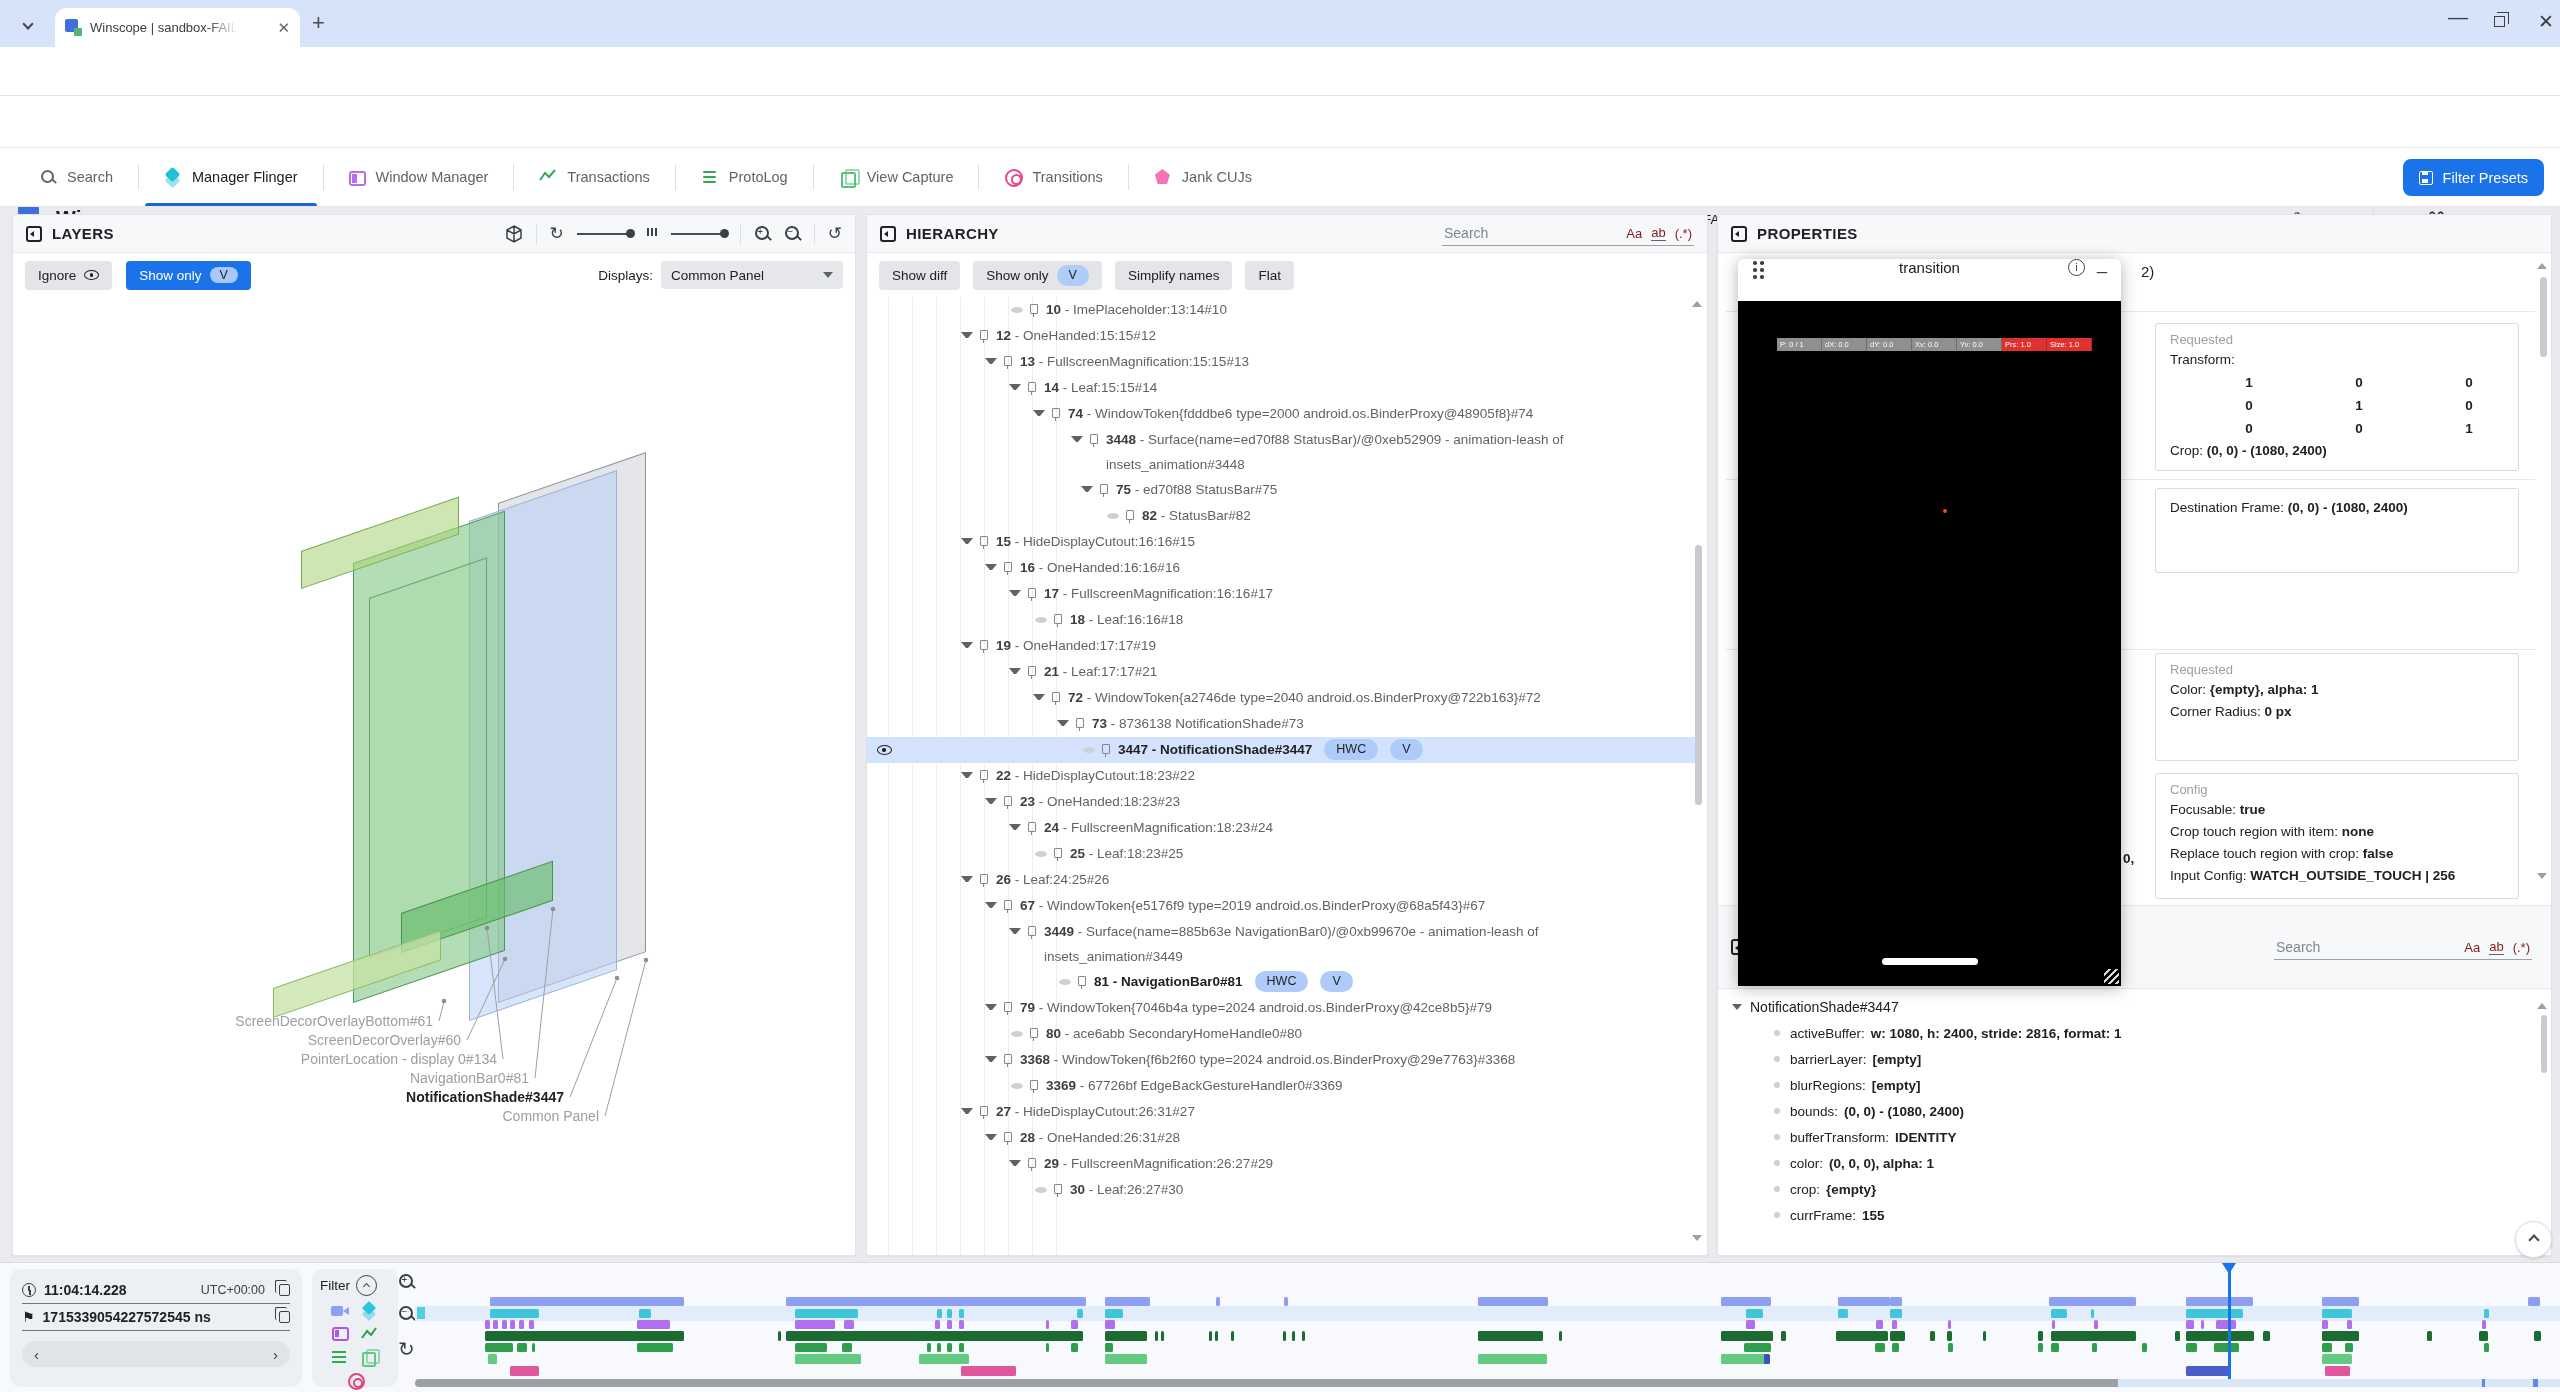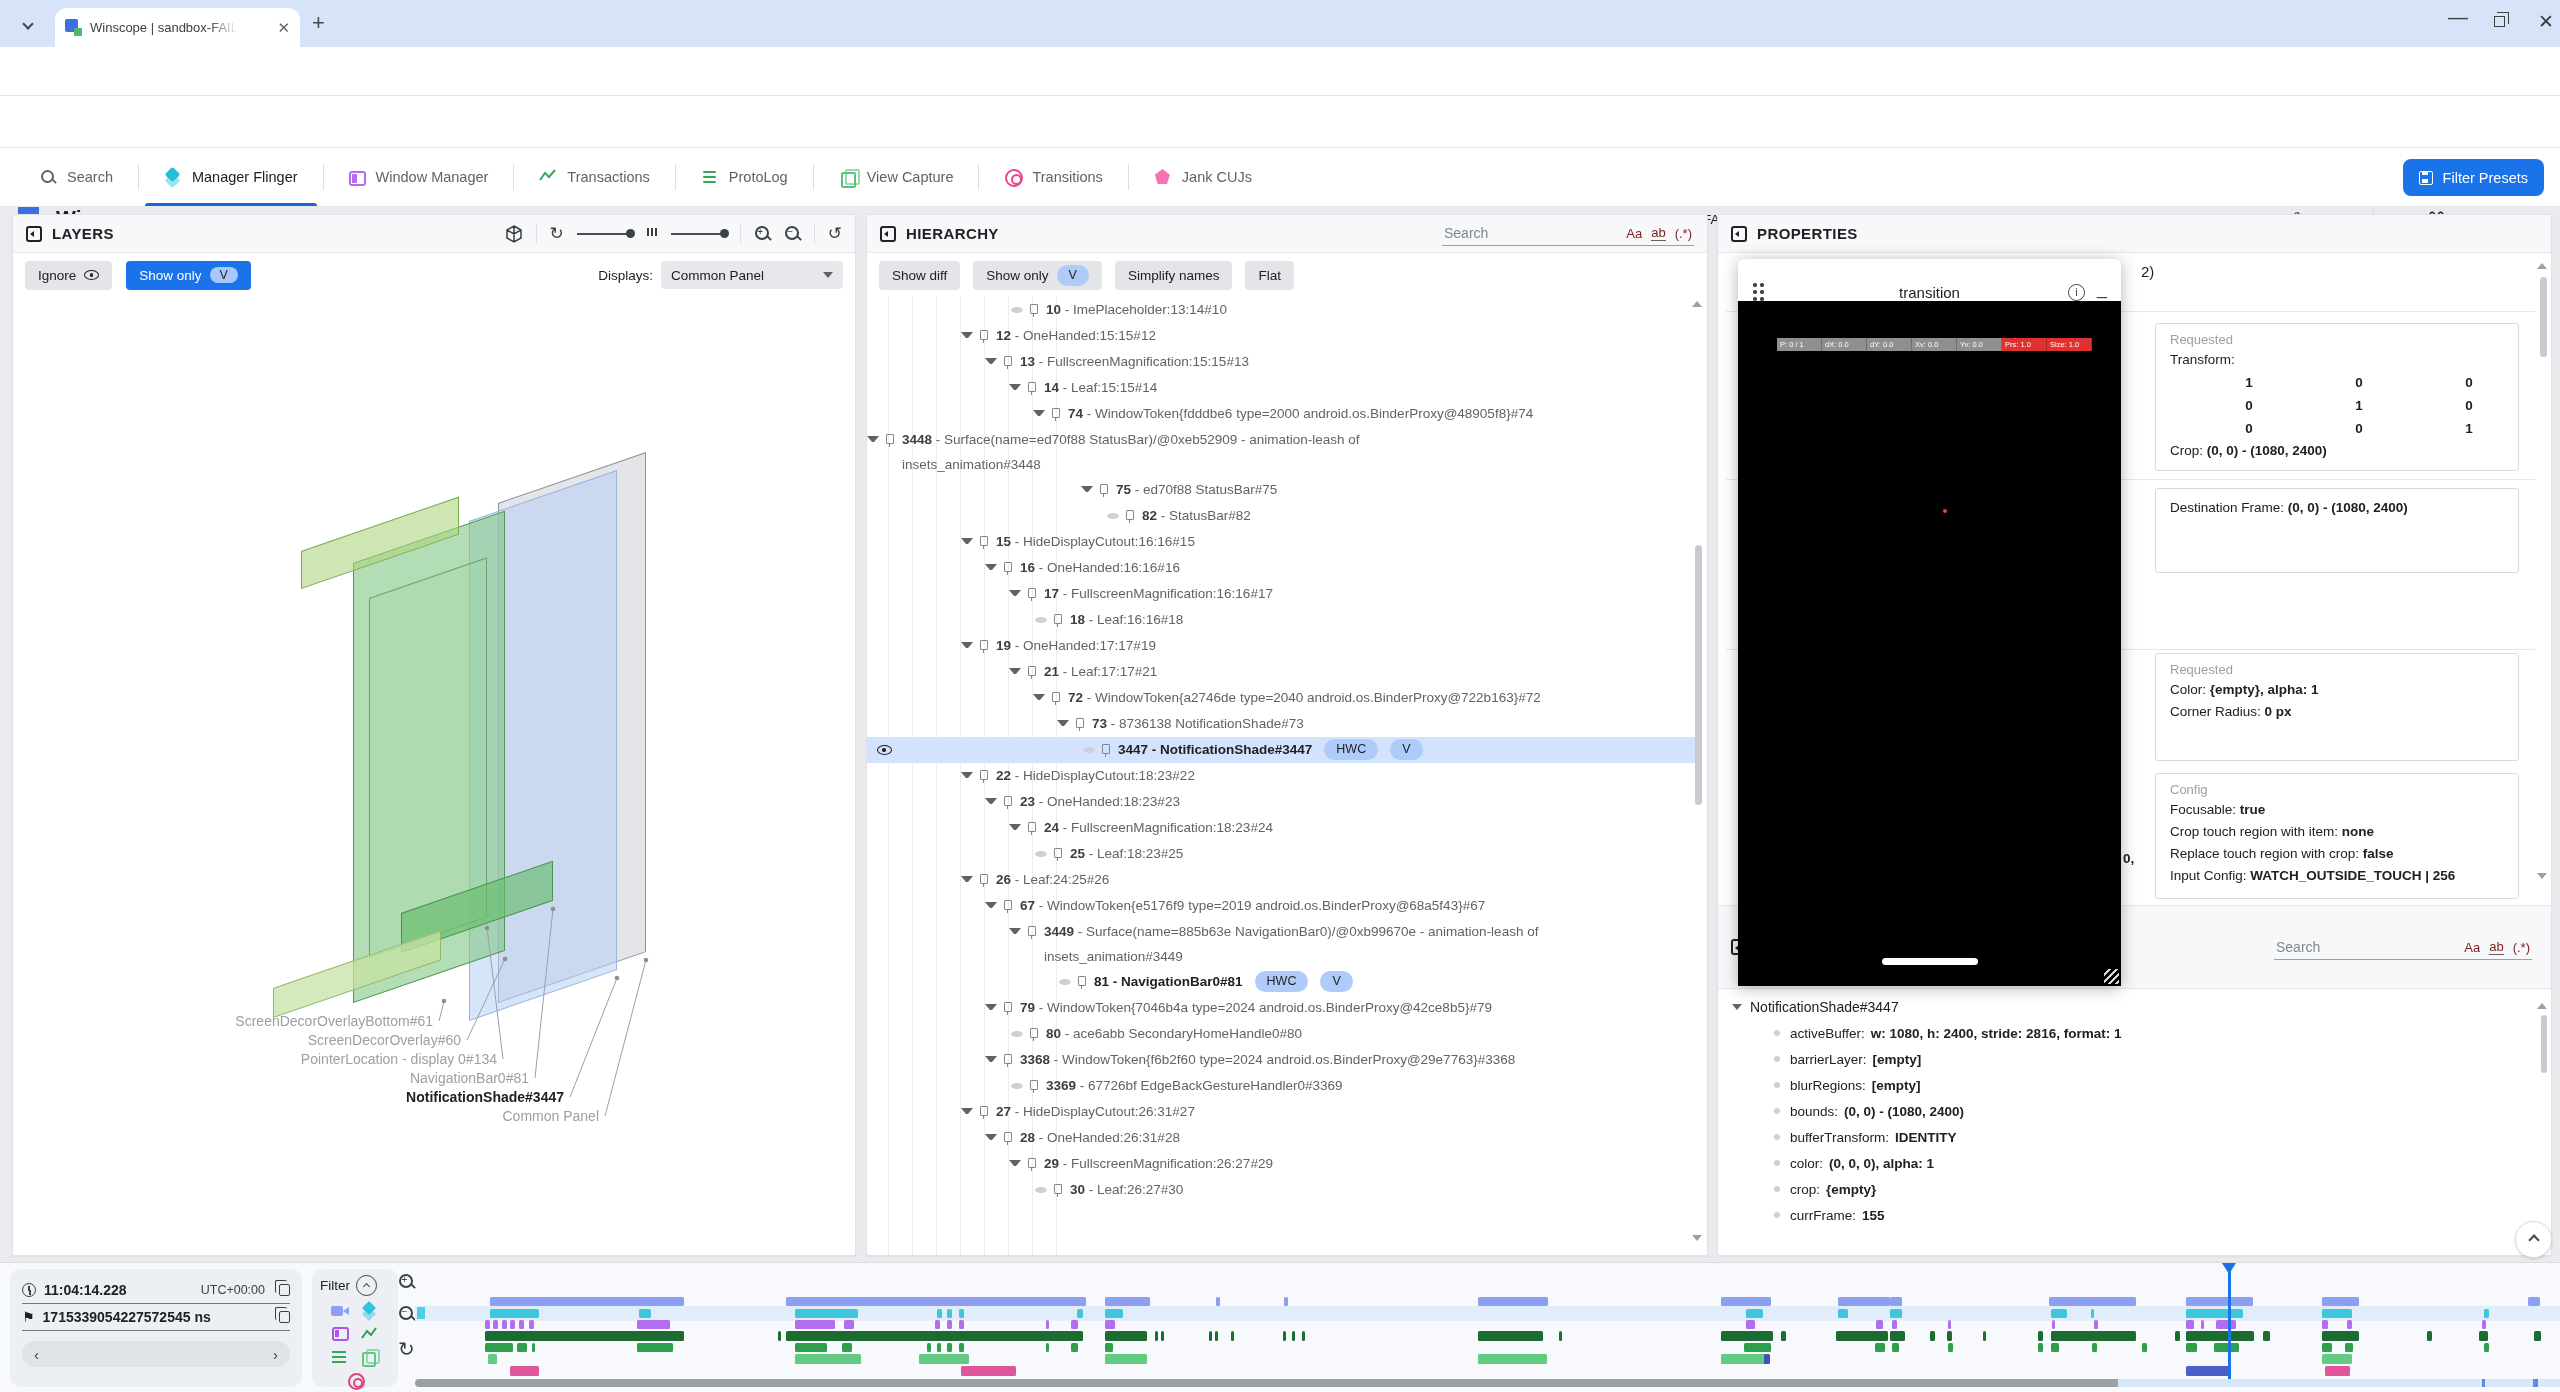--- a/index.html
+++ b/index.html
@@ -145,21 +145,21 @@
   .pdivider{position:absolute;left:8px;right:16px;height:1px;background:#e8e8e8}
   .pcard{position:absolute;left:437px;width:364px;border:1px solid #d8dadd;border-radius:3px;padding:8px 14px;font-size:13.5px;color:#202124}
   .pcard .plabel{color:#9aa0a6;font-size:13px;margin-bottom:2px}
   .pcard .line{line-height:22px}
   .pcard b{font-weight:700}
   #matrix{display:grid;grid-template-columns:110px 110px 110px;padding-left:24px}
   #matrix span{text-align:center;font-weight:700;line-height:23px}
   .frag{position:absolute;font-size:15px;color:#202124}
   
   #overlay{position:absolute;left:20px;top:44px;width:383px;z-index:5;filter:drop-shadow(0 2px 8px rgba(0,0,0,.3))}
-  #ov-title{height:42px;background:#fff;border-radius:6px 6px 0 0;display:flex;align-items:flex-end;padding:0 14px}
+  #ov-title{height:42px;background:#fff;border-radius:6px 6px 0 0;display:flex;align-items:flex-start;padding:0 14px}
   #ov-title .t{position:absolute;left:0;right:0;text-align:center;font-size:15px;color:#202124}
   .dots{width:14px;height:20px;position:relative}
   .dots::before{content:"";position:absolute;left:1px;top:2px;width:3.5px;height:3.5px;border-radius:50%;background:#3c4043;box-shadow:7px 0 0 #3c4043,0 7px 0 #3c4043,7px 7px 0 #3c4043,0 14px 0 #3c4043,7px 14px 0 #3c4043}
   #ov-actions{margin-left:auto;display:flex;align-items:center;gap:12px;z-index:2}
   .ic-info{width:17px;height:17px;border:1.6px solid #3c4043;border-radius:50%;font-size:11px;text-align:center;line-height:15px;color:#3c4043}
   #ov-screen{height:685px;background:#000;position:relative}
   #debugbar{position:absolute;left:39px;top:37px;height:13px;display:flex}
   #debugbar .seg{font-size:7.5px;line-height:13px;color:#fff;background:#8f8f8f;border-right:1px solid #6f6f6f;padding:0 3px;white-space:nowrap;overflow:hidden;width:45px}
   #debugbar .seg.red{background:#e03131;border-right-color:#b02525}
   #homebar{position:absolute;left:144px;bottom:21px;width:96px;height:7px;border-radius:4px;background:#fff}
@@ -432,21 +432,21 @@
       <div class="trow" style="padding-left: 142px;">
         <span class="mk arr"></span>
         <span class="pin"></span>
         <span class="txt"><span class="num">14</span><span class="nm"> - Leaf:15:15#14</span></span>
       </div>
       <div class="trow" style="padding-left: 166px;">
         <span class="mk arr"></span>
         <span class="pin"></span>
         <span class="txt"><span class="num">74</span><span class="nm"> - WindowToken{fdddbe6 type=2000 android.os.BinderProxy@48905f8}#74</span></span>
       </div>
-      <div class="trow" style="">
+      <div class="trow" style="padding-left: 190px; margin-left: 14px;">
         <span class="mk arr"></span>
         <span class="pin"></span>
         <span class="txt"><span class="num">3448</span><span class="nm"> - Surface(name=ed70f88 StatusBar)/@0xeb52909 - animation-leash of insets_animation#3448</span></span>
       </div>
       <div class="trow" style="padding-left: 214px;">
         <span class="mk arr"></span>
         <span class="pin"></span>
         <span class="txt"><span class="num">75</span><span class="nm"> - ed70f88 StatusBar#75</span></span>
       </div>
       <div class="trow" style="padding-left: 238px;">

